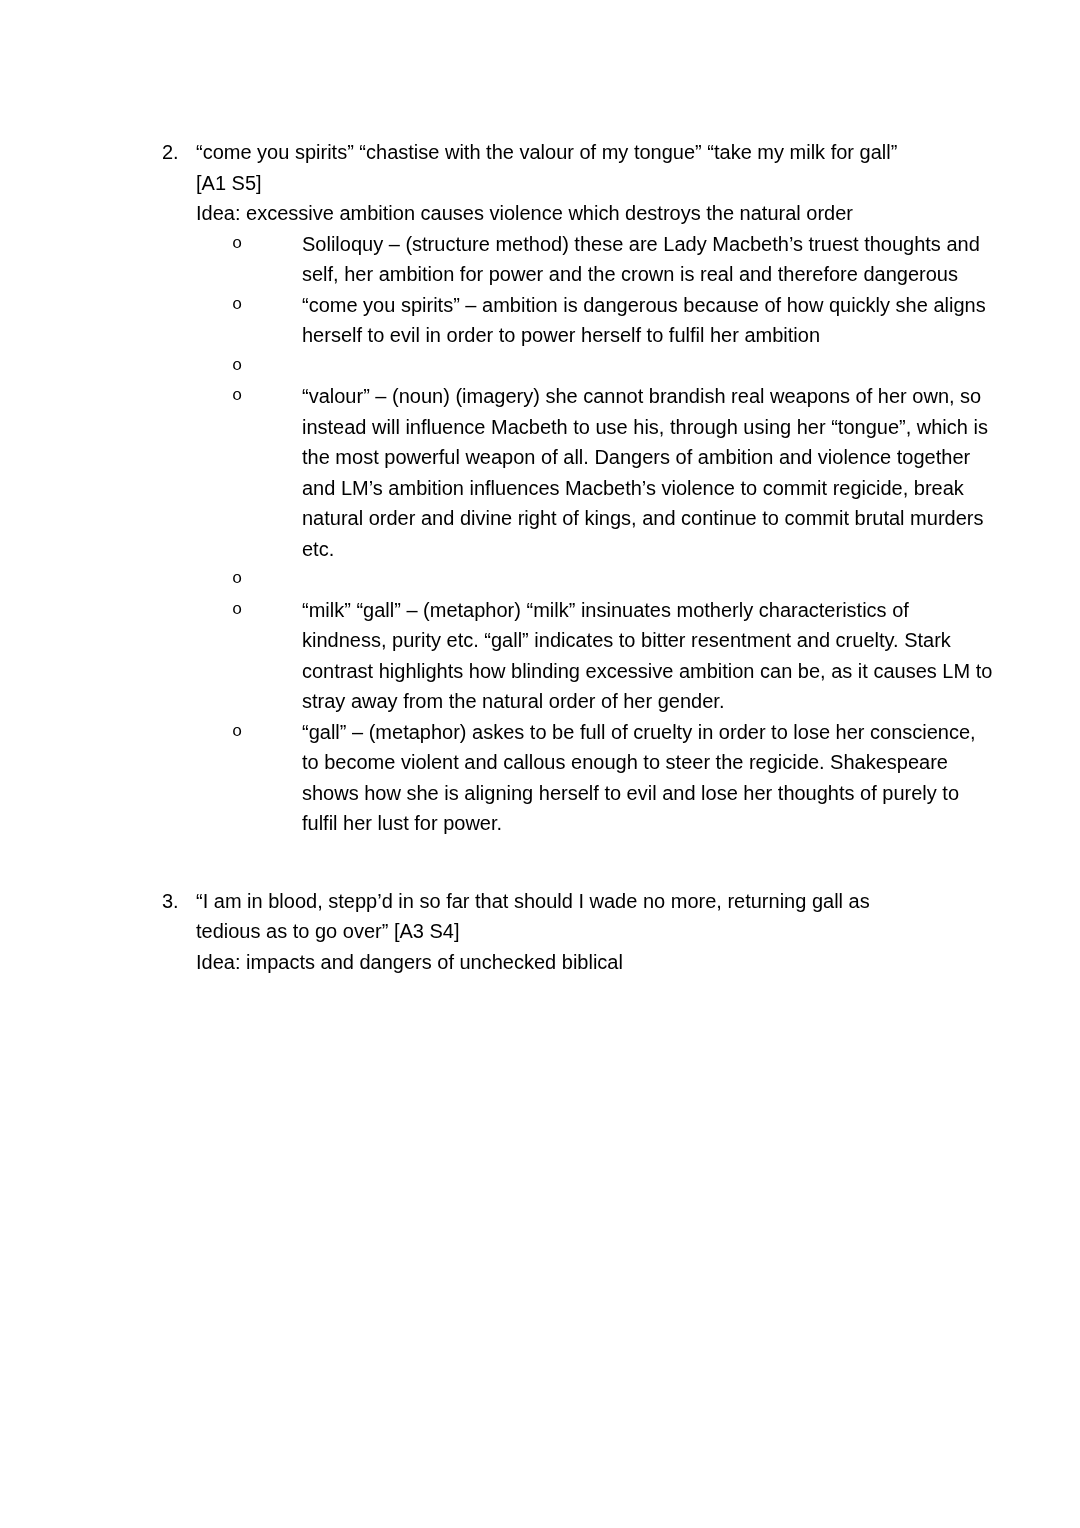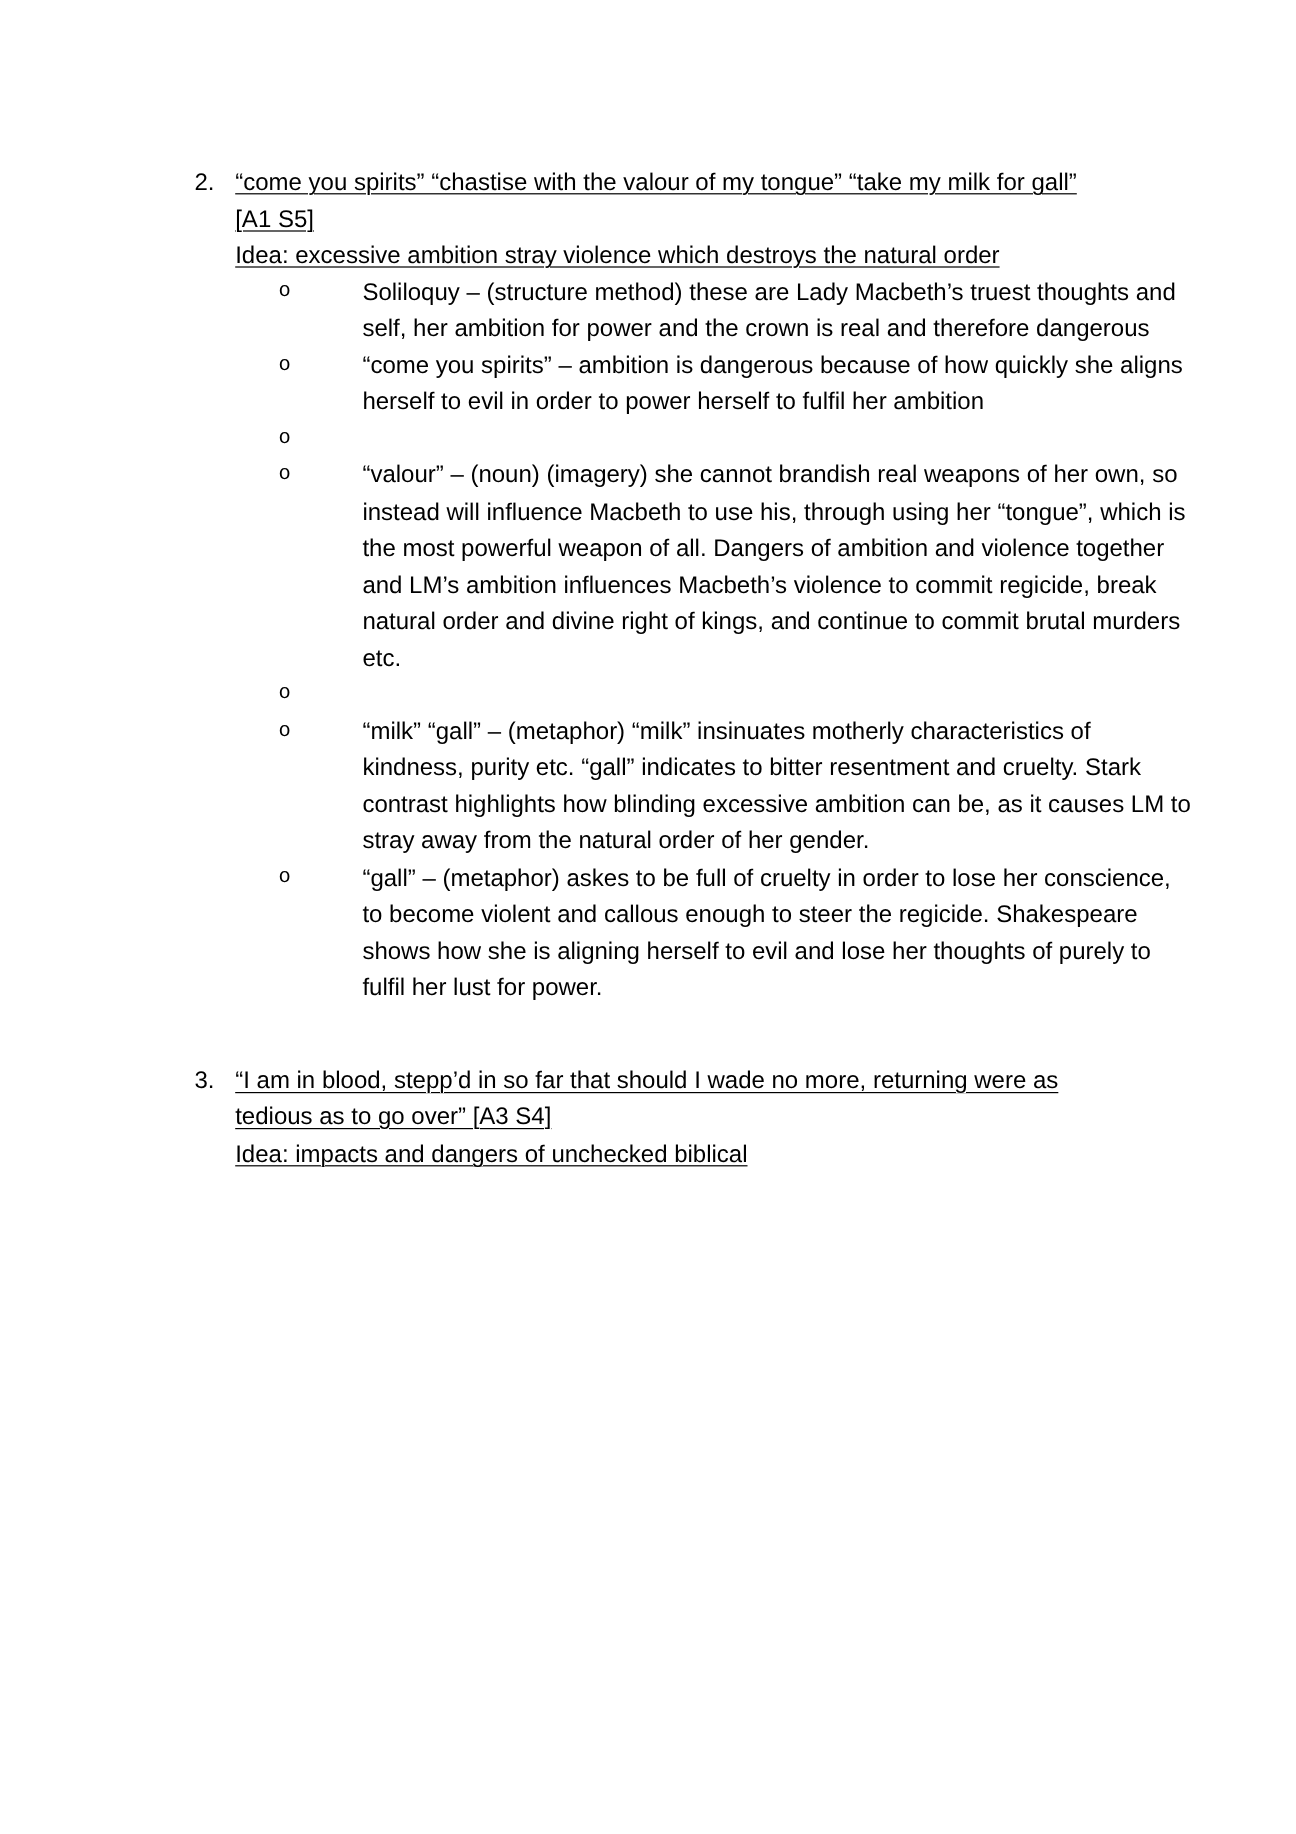--- a/index.html
+++ b/index.html
@@ -33,21 +33,20 @@
     align-items: flex-start;
   }
   .num {
     flex: 0 0 34px;
     width: 34px;
   }
   .head-text {
     width: 710px;
   }
   .u {
-    text-decoration: underline;
     text-underline-offset: 3px;
     text-decoration-thickness: 1.2px;
   }
   .bullets {
     padding-left: 70px;
   }
   .bullet {
     display: flex;
     align-items: flex-start;
   }
@@ -66,21 +65,21 @@
 </head>
 <body>
 
 <div class="page">
 
   <section class="item">
     <div class="item-head">
       <span class="num">2.</span>
       <div class="head-text">
         <div class="u">“come you spirits” “chastise with the valour of my tongue” “take my milk for gall” [A1 S5]</div>
-        <div class="u">Idea: excessive ambition stray violence which destroys the natural order</div>
+        <div class="u">Idea: excessive ambition causes violence which destroys the natural order</div>
       </div>
     </div>
     <div class="bullets">
 
       <div class="bullet">
         <span class="marker">o</span>
         <span class="btext">Soliloquy – (structure method) these are Lady Macbeth’s truest thoughts and self, her ambition for power and the crown is real and therefore dangerous</span>
       </div>
 
       <div class="bullet">
@@ -111,19 +110,19 @@
         <span class="btext">“gall” – (metaphor) askes to be full of cruelty in order to lose her conscience, to become violent and callous enough to steer the regicide. Shakespeare shows how she is aligning herself to evil and lose her thoughts of purely to fulfil her lust for power.</span>
       </div>
 
     </div>
   </section>
 
   <section class="item">
     <div class="item-head">
       <span class="num">3.</span>
       <div class="head-text">
-        <div class="u">“I am in blood, stepp’d in so far that should I wade no more, returning were as tedious as to go over” [A3 S4]</div>
+        <div class="u">“I am in blood, stepp’d in so far that should I wade no more, returning gall as tedious as to go over” [A3 S4]</div>
         <div class="u">Idea: impacts and dangers of unchecked biblical</div>
       </div>
     </div>
   </section>
 
 </div>
 
 </body></html>

